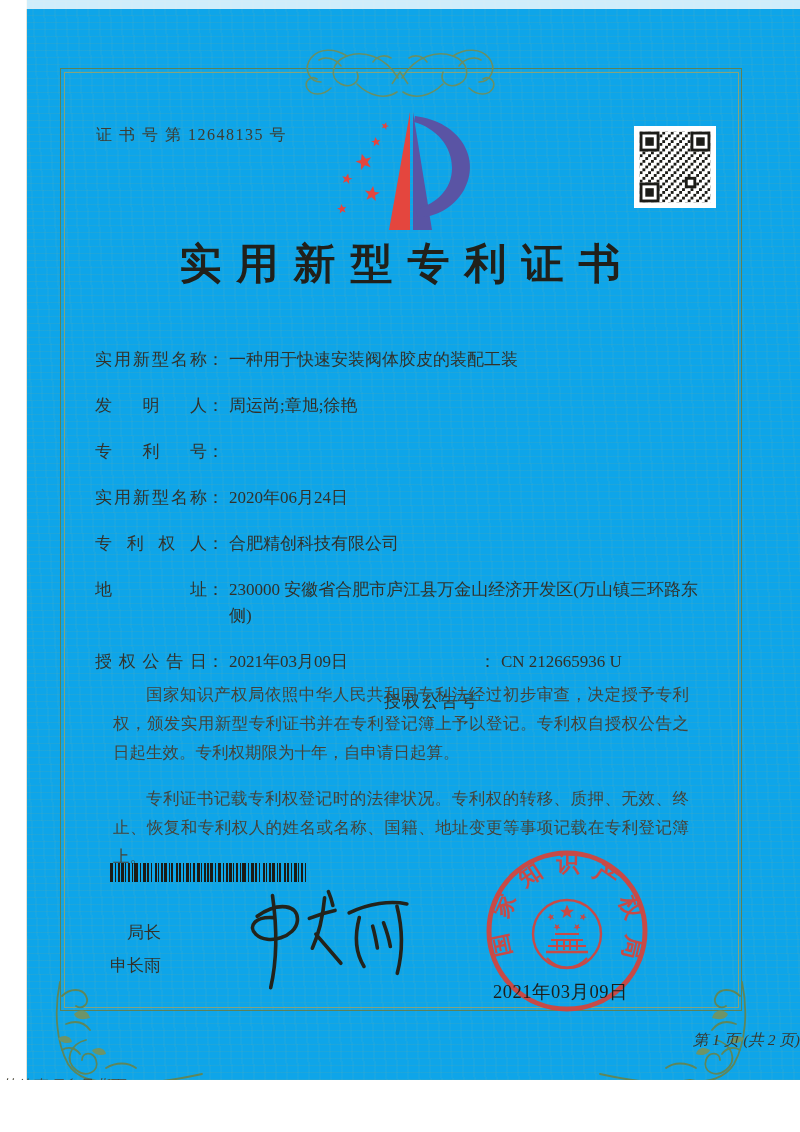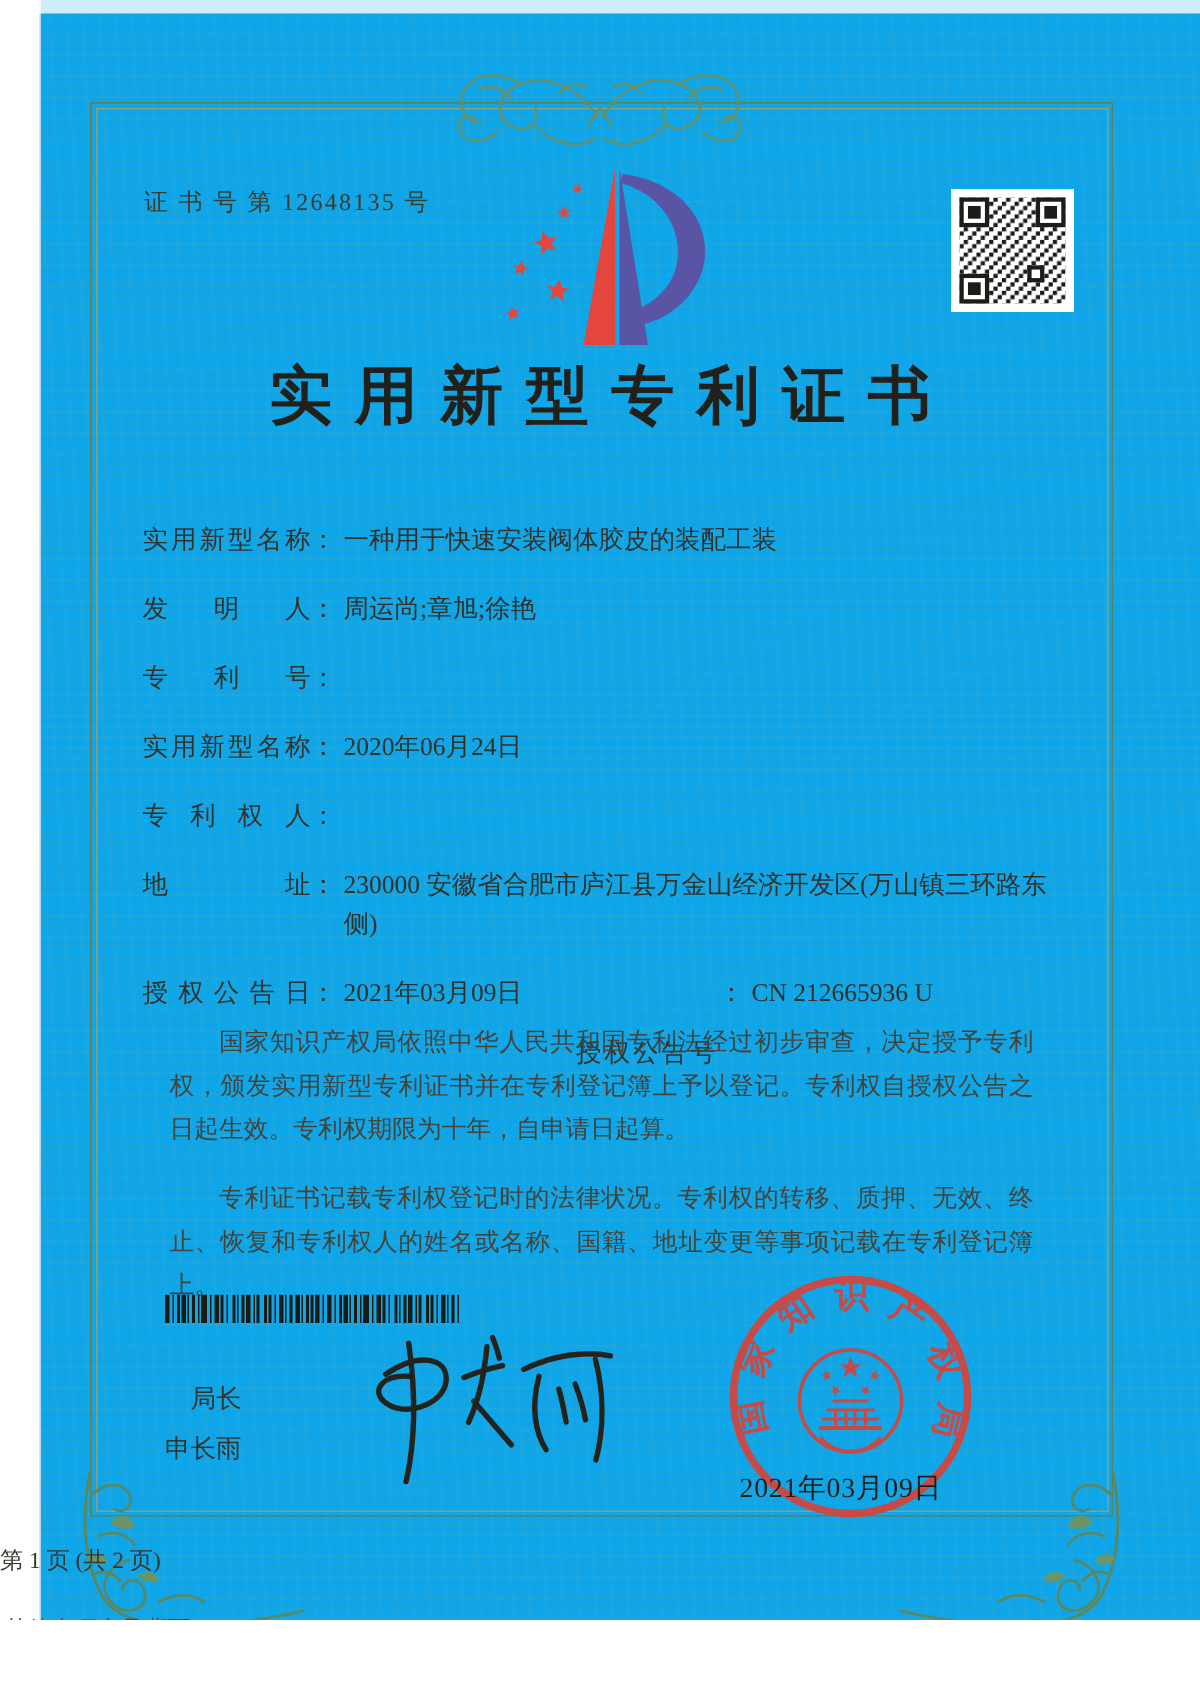--- a/index.html
+++ b/index.html
@@ -26,21 +26,21 @@
   .frow.dual .fvalue{flex:0 0 auto;margin-right:36px;}
   .flabel2{letter-spacing:2px;margin-top:40px;}
   .paras{position:absolute;left:96px;top:663px;width:610px;font-size:16.5px;line-height:29px;
          text-align:justify;color:#45433a;}
   .paras p{margin:17px;text-indent:33px;}
   .barcode{position:absolute;left:108px;top:863px;}
   .signer{position:absolute;left:110px;top:916px;font-size:17px;line-height:33px;color:#33322b;text-align:right;}
   .signature{position:absolute;left:222px;top:884px;}
   .seal{position:absolute;left:482px;top:846px;opacity:0.93;z-index:2;}
   .seal-date{position:absolute;left:493px;top:979px;font-size:18.5px;letter-spacing:0.5px;color:#1e1d18;z-index:3;}
-  .page-num{position:absolute;left:0;right:0;top:1030px;text-align:left;font-size:15.5px;color:#38372e;}
+  .page-num{position:absolute;left:0;right:0;top:1030px;text-align:right;font-size:15.5px;color:#38372e;font-style:italic;}
   .back-note{position:absolute;left:0;right:12px;top:1076px;text-align:left;font-size:15.5px;color:#4c4a3c;font-style:italic;}
   .orn{position:absolute;pointer-events:none;}
   .orn.top{left:285px;top:42px;}
   .orn.bl{left:46px;top:980px;}
   .orn.br{right:44px;top:980px;transform:scaleX(-1);}
 </style>
 </head>
 <body>
 
 <div class="paper">
@@ -156,20 +156,21 @@
         <span class="fcolon">：</span>
     </div>
     <div class="frow">
       <span class="flabel">实用新型名称</span>
         <span class="fcolon">：</span>
         <span class="fvalue">2020年06月24日</span>
     </div>
     <div class="frow">
       <span class="flabel">专利权人</span>
         <span class="fcolon">：</span>
+        <span class="fvalue">合肥精创科技有限公司</span>
     </div>
     <div class="frow">
       <span class="flabel">地址</span>
         <span class="fcolon">：</span>
         <span class="fvalue">230000 安徽省合肥市庐江县万金山经济开发区(万山镇三环路东侧)</span>
     </div>
     <div class="frow dual">
       <span class="flabel">授权公告日</span>
         <span class="fcolon">：</span>
         <span class="fvalue">2021年03月09日</span>

